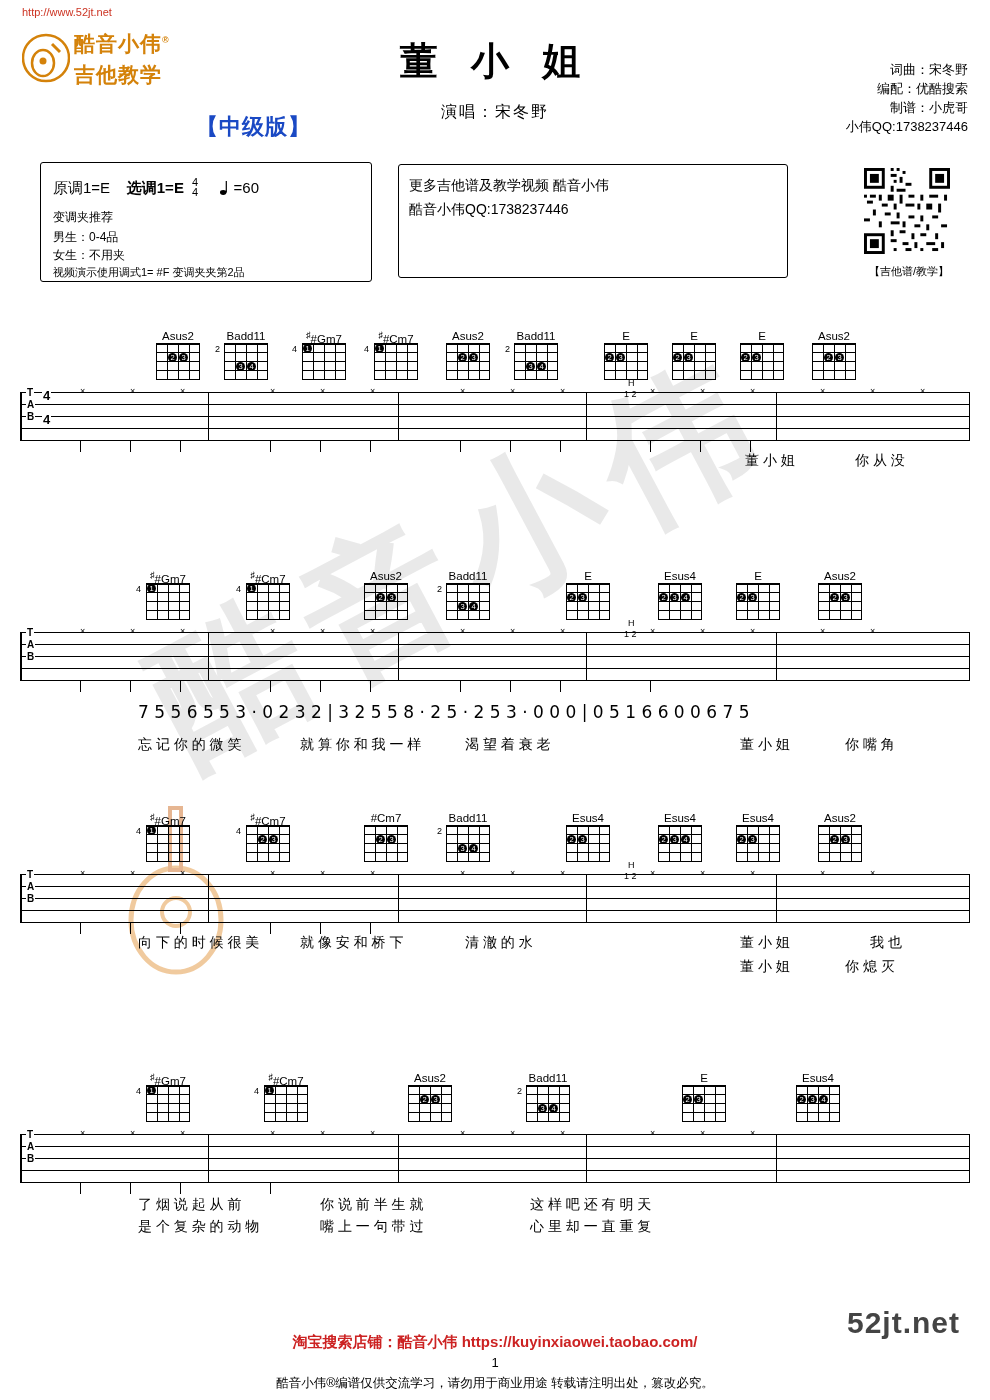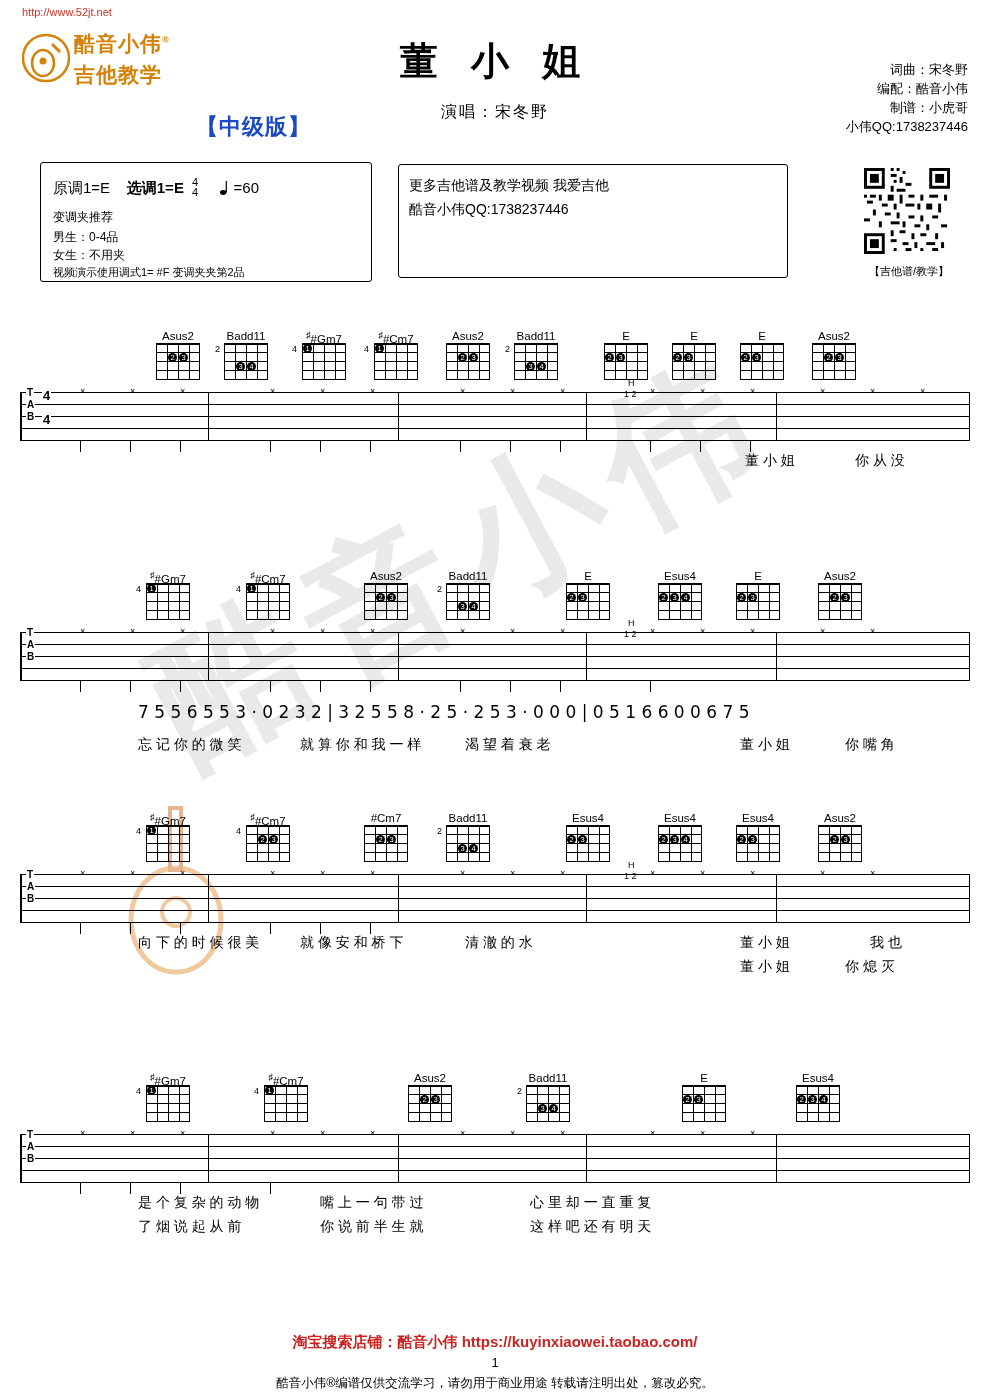--- a/index.html
+++ b/index.html
@@ -135,21 +135,21 @@
     <div class="logo-l2">吉他教学</div>
   </div>
 </div>
 
 <div class="song-title">董 小 姐</div>
 <div class="singer">演唱：宋冬野</div>
 <div class="level-badge">【中级版】</div>
 
 <div class="credits">
   <div>词曲：宋冬野</div>
-  <div>编配：酷音小伟</div>
+  <div>编配：优酷搜索</div>
   <div>制谱：小虎哥</div>
   <div>小伟QQ:1738237446</div>
 </div>
 
 <div class="keybox">
   <div class="line1">
     <span>原调1=E</span>
     &nbsp;&nbsp;
     <b>选调1=E</b>
     <span class="frac">
@@ -164,21 +164,21 @@
       <span>=60</span>
     </span>
   </div>
   <div class="line2">变调夹推荐</div>
   <div class="line3">男生：0-4品</div>
   <div class="line4">女生：不用夹</div>
   <div class="line5">视频演示使用调式1= #F  变调夹夹第2品</div>
 </div>
 
 <div class="infobox">
-  <div>更多吉他谱及教学视频  我爱吉他</div>
+  <div>更多吉他谱及教学视频  酷音小伟</div>
   <div>酷音小伟QQ:1738237446</div>
 </div>
 
 <div class="qr-wrap">
   <svg class="qr" viewBox="0 0 29 29">
     <rect width="29" height="29" fill="#fff"></rect>
     <g fill="#000">
       <rect x="0" y="0" width="7" height="7"></rect>
         <rect x="1" y="1" width="5" height="5" fill="#fff"></rect>
         <rect x="2" y="2" width="3" height="3"></rect>
@@ -245,20 +245,21 @@
   <div class="qr-cap">【吉他谱/教学】</div>
 </div>
 
 <div class="wm">酷音小伟</div>
 <svg class="wm-guitar" viewBox="0 0 120 180">
   <ellipse cx="58" cy="120" rx="45" ry="52" fill="none" stroke="#e08b2a" stroke-width="5"></ellipse>
   <circle cx="58" cy="112" r="14" fill="none" stroke="#e08b2a" stroke-width="4"></circle>
   <rect x="52" y="8" width="11" height="62" fill="none" stroke="#c8600f" stroke-width="4"></rect>
 </svg>
 <div class="wm-52">
+  <div class="sml">52jt.net</div>
 </div>
 
 <div class="system" style="top:330px">
   <div class="chords">
     <div class="chord" style="left:150px">
         <div class="nm">Asus2</div>
       <div class="grid">
           <div class="gh gtop" style="top:0"></div>
           <div class="gh" style="top:9px"></div>
           <div class="gh" style="top:18px"></div>
@@ -1010,29 +1011,29 @@
     <div class="xmark" style="left:540px;top:-6px">×</div>
       <div class="xmark" style="left:630px;top:-6px">×</div>
     <div class="xmark" style="left:680px;top:-6px">×</div>
       <div class="xmark" style="left:730px;top:-6px">×</div>
     <div class="stem" style="left:60px;top:48px;height:12px"></div>
       <div class="stem" style="left:110px;top:48px;height:12px"></div>
     <div class="stem" style="left:160px;top:48px;height:12px"></div>
       <div class="stem" style="left:250px;top:48px;height:12px"></div>
   </div>
 
+  <div class="lyr" style="margin-top:2px">
+    <div class="ly" style="left:138px">了  烟  说 起 从 前</div>
+    <div class="ly" style="left:320px">你 说  前 半 生 就</div>
+    <div class="ly" style="left:530px">这 样 吧 还 有 明  天</div>
+  </div>
   <div class="lyr">
     <div class="ly" style="left:138px">是 个 复 杂  的 动 物</div>
     <div class="ly" style="left:320px">嘴 上  一 句 带  过</div>
     <div class="ly" style="left:530px">心 里 却 一 直 重 复</div>
-  </div>
-  <div class="lyr" style="margin-top:2px">
-    <div class="ly" style="left:138px">了  烟  说 起 从 前</div>
-    <div class="ly" style="left:320px">你 说  前 半 生 就</div>
-    <div class="ly" style="left:530px">这 样 吧 还 有 明  天</div>
   </div>
 </div>
 
 <div class="foot1">
   <span>淘宝搜索店铺：酷音小伟</span>
   <span class="lnk">https://kuyinxiaowei.taobao.com/</span>
 </div>
 <div class="pageno">1</div>
 <div class="foot2">酷音小伟®编谱仅供交流学习，请勿用于商业用途 转载请注明出处，篡改必究。</div>
 

